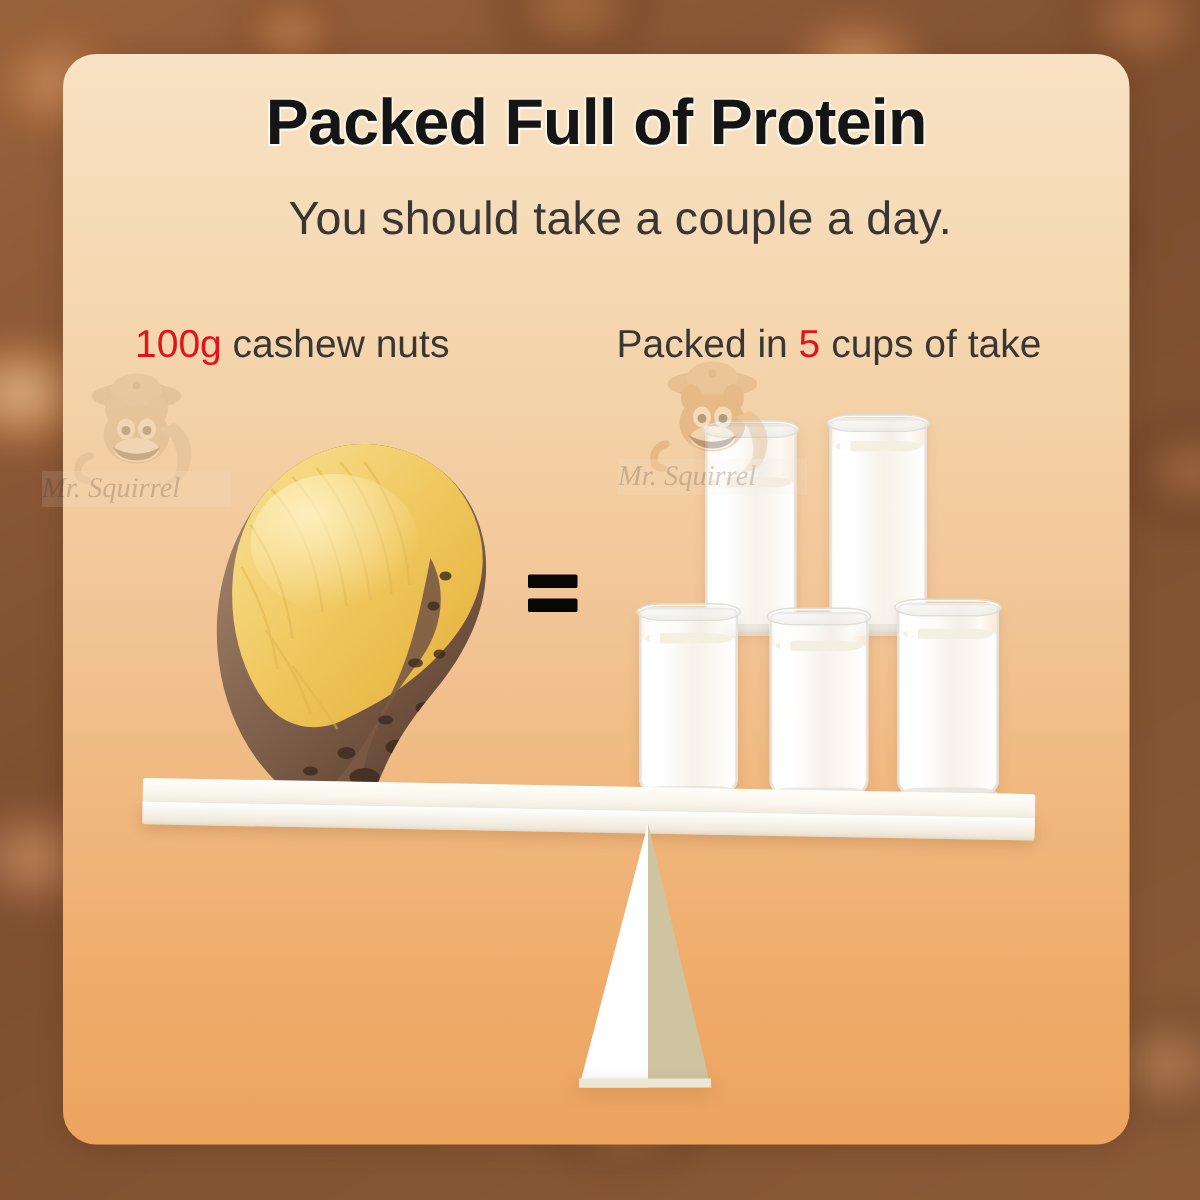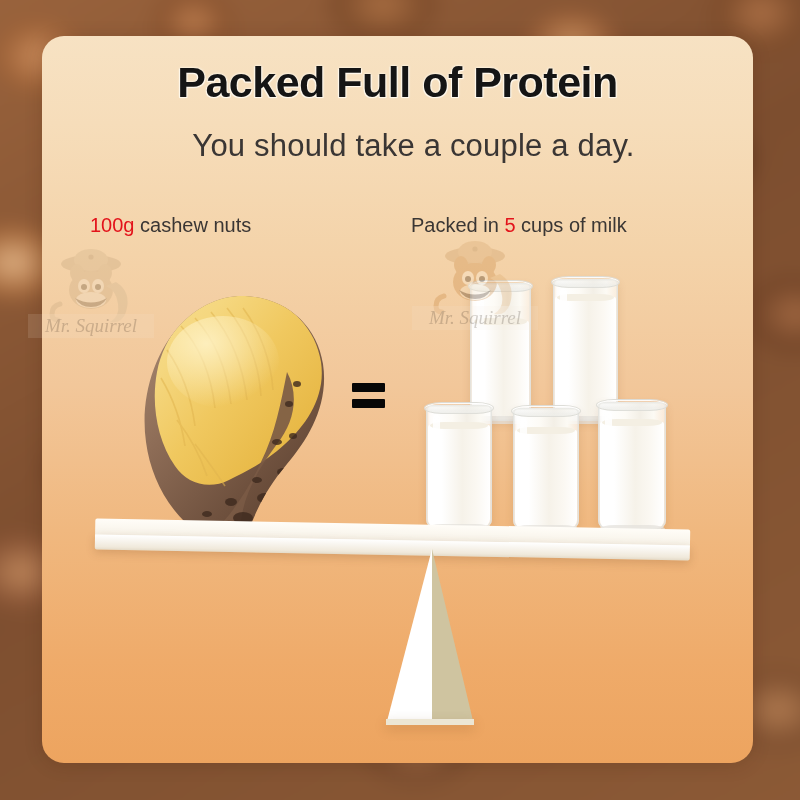--- a/index.html
+++ b/index.html
@@ -91,21 +91,21 @@
     text-align: center;
     font-size: 31px;
     color: #3a3634;
     letter-spacing: 0.2px;
     padding-left: 32px;
   }
 
   .label {
     position: absolute;
     top: 178px;
-    font-size: 20px;
+    font-size: 26px;
     color: #3a3634;
     white-space: nowrap;
     text-align: center;
   }
   .label-left  { left: 48px; }
   .label-right { left: 369px; }
   .accent { color: #e3131b; }
 
   
   .equals {
@@ -267,21 +267,21 @@
     position: relative;
     width: 126px;
     height: 104px;
   }
   .wm svg { position: absolute; left: 16px; top: 0; }
   .wm .wm-text {
     position: absolute;
     left: 0;
     top: 66px;
     width: 126px;
-    text-align: center;
+    text-align: left;
     font-family: "Liberation Serif", serif;
     font-style: italic;
     font-size: 19px;
     color: #6e6257;
     background: rgba(240,232,220,0.42);
     padding: 1px 0;
   }
   .wm-a { left: 28px;  top: 248px; }
   .wm-b { left: 412px; top: 240px; }
 </style>
@@ -295,21 +295,21 @@
   <div class="card">
 
     <div class="title">Packed Full of Protein</div>
     <div class="subtitle">You should take a couple a day.</div>
 
     <div class="label label-left">
       <span class="accent">100g</span><span> cashew nuts</span>
     </div>
 
     <div class="label label-right">
-      <span>Packed in </span><span class="accent">5</span><span> cups of milk</span>
+      <span>Packed in </span><span class="accent">5</span><span> cups of take</span>
     </div>
 
     <div class="equals">
       <span></span>
       <span></span>
     </div>
 
     <div class="nut">
       <svg viewBox="0 0 205 255" xmlns="http://www.w3.org/2000/svg">
         <defs>

